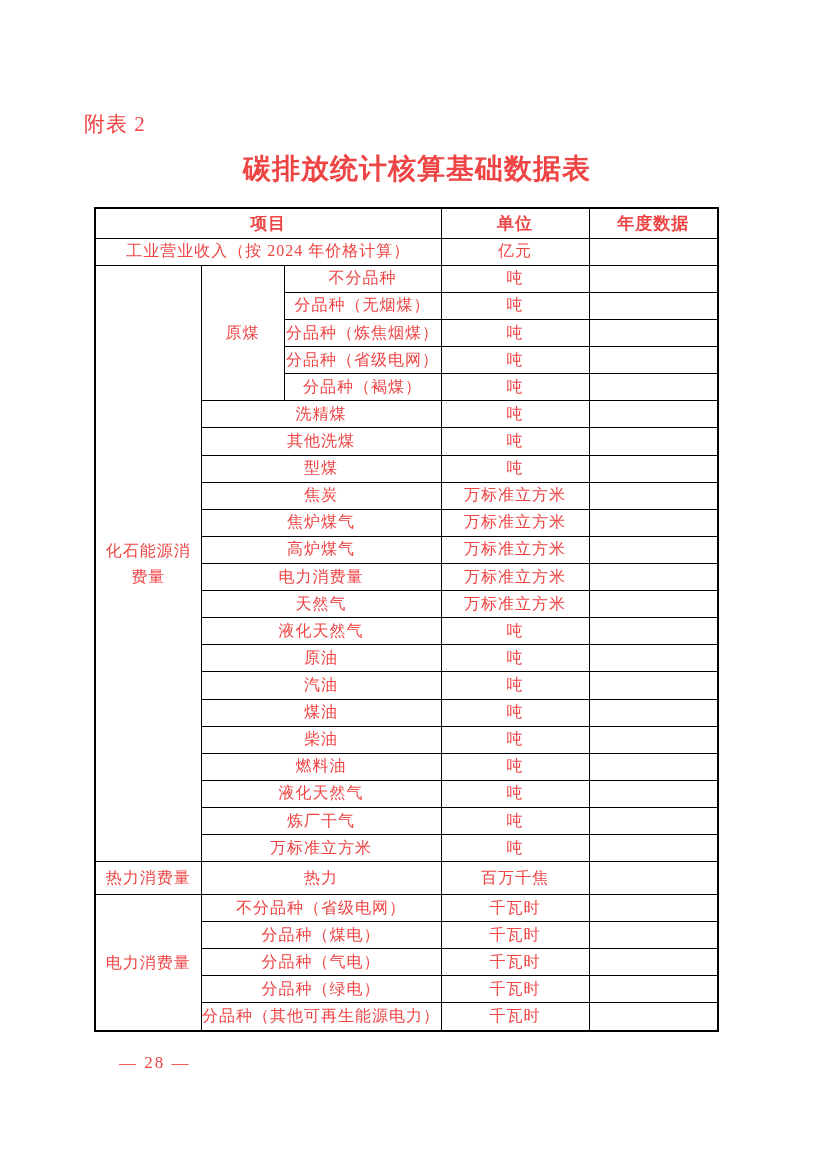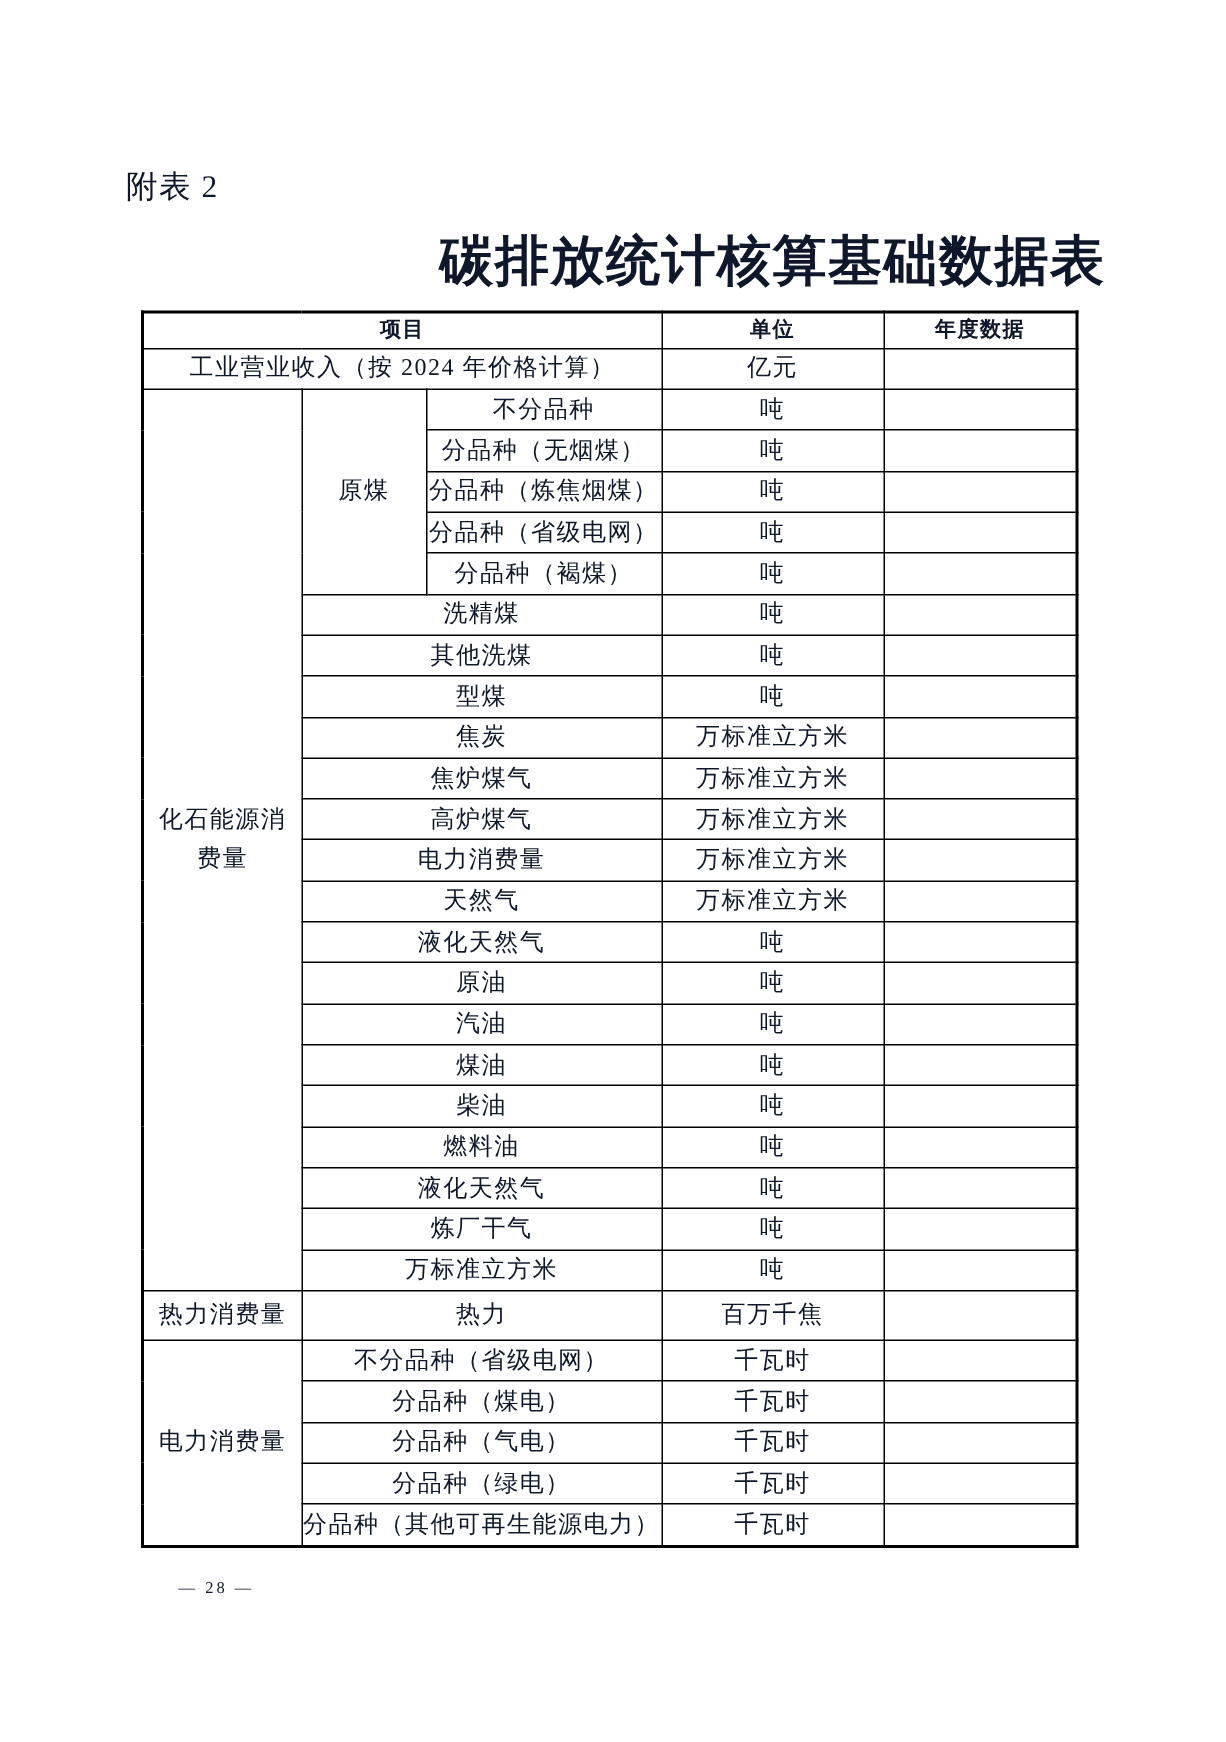--- a/index.html
+++ b/index.html
@@ -1,39 +1,39 @@
 <!DOCTYPE html>
 <html><head>
 <meta charset="utf-8">
 <style>
   html, body { margin: 0; padding: 0; background: #ffffff; }
   .page {
     position: relative;
     width: 817px;
     height: 1161px;
     background: #ffffff;
-    color: #0f172a;
+    color: #ef4444;
     font-family: "Liberation Serif", "DejaVu Serif", serif;
     overflow: hidden;
   }
   .annex-label {
     position: absolute;
     left: 84px;
     top: 110px;
     font-size: 21px;
     letter-spacing: 1px;
   }
   .doc-title {
     position: absolute;
     left: 97px;
     top: 150px;
     width: 640px;
     margin: 0;
-    text-align: right;
-    font-size: 36px;
+    text-align: center;
+    font-size: 28px;
     font-weight: bold;
     letter-spacing: 1px;
     white-space: nowrap;
   }
   table.data-table {
     position: absolute;
     left: 94px;
     top: 207px;
     width: 623px;
     height: 825px;
@@ -44,33 +44,33 @@
   }
   table.data-table { border: 2px solid #000000; }
   .data-table th, .data-table td {
     border: 1px solid #000000;
     padding: 0;
     vertical-align: middle;
     letter-spacing: 1px;
     overflow: hidden;
   }
   .data-table th {
-    font-size: 14px;
+    font-size: 17px;
     font-weight: bold;
     letter-spacing: 1px;
   }
   .group-cell {
     padding: 0 8px !important;
     line-height: 1.6;
   }
   .page-number {
     position: absolute;
     left: 119px;
     top: 1053px;
-    font-size: 11px;
+    font-size: 17px;
     letter-spacing: 2px;
   }
 </style>
 </head>
 <body>
 
 <div class="page">
 
   <div class="annex-label">附表 2</div>
 

